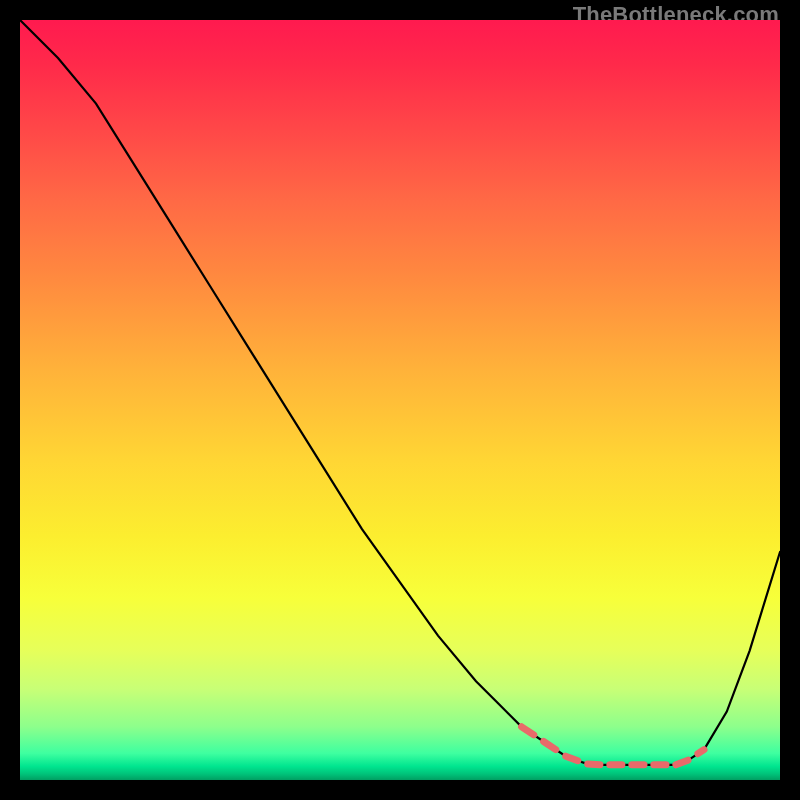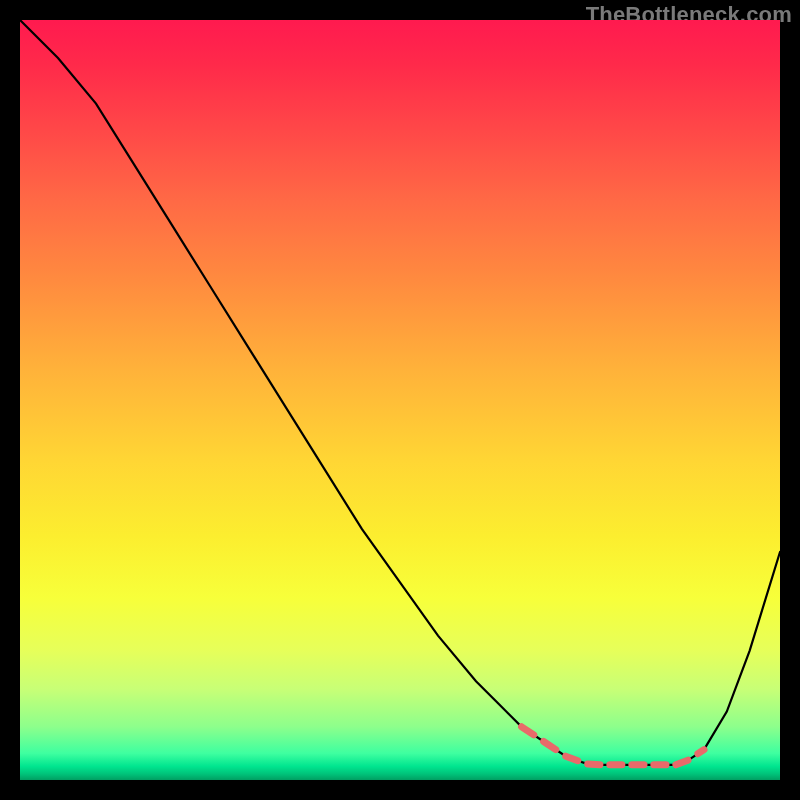--- a/index.html
+++ b/index.html
@@ -58,21 +58,21 @@
   }
   .dashseg {
     stroke: #e86a6a;
     stroke-width: 7;
     stroke-linecap: round;
     fill: none;
   }
   .watermark {
     position: absolute;
     top: 2px;
-    right: 8px;
+    right: 21px;
     color: #7a7a7a;
     font-size: 22px;
     font-weight: 600;
     letter-spacing: 0.2px;
     user-select: none;
     margin-left: 22px;
   }
 </style>
 </head>
 <body>

